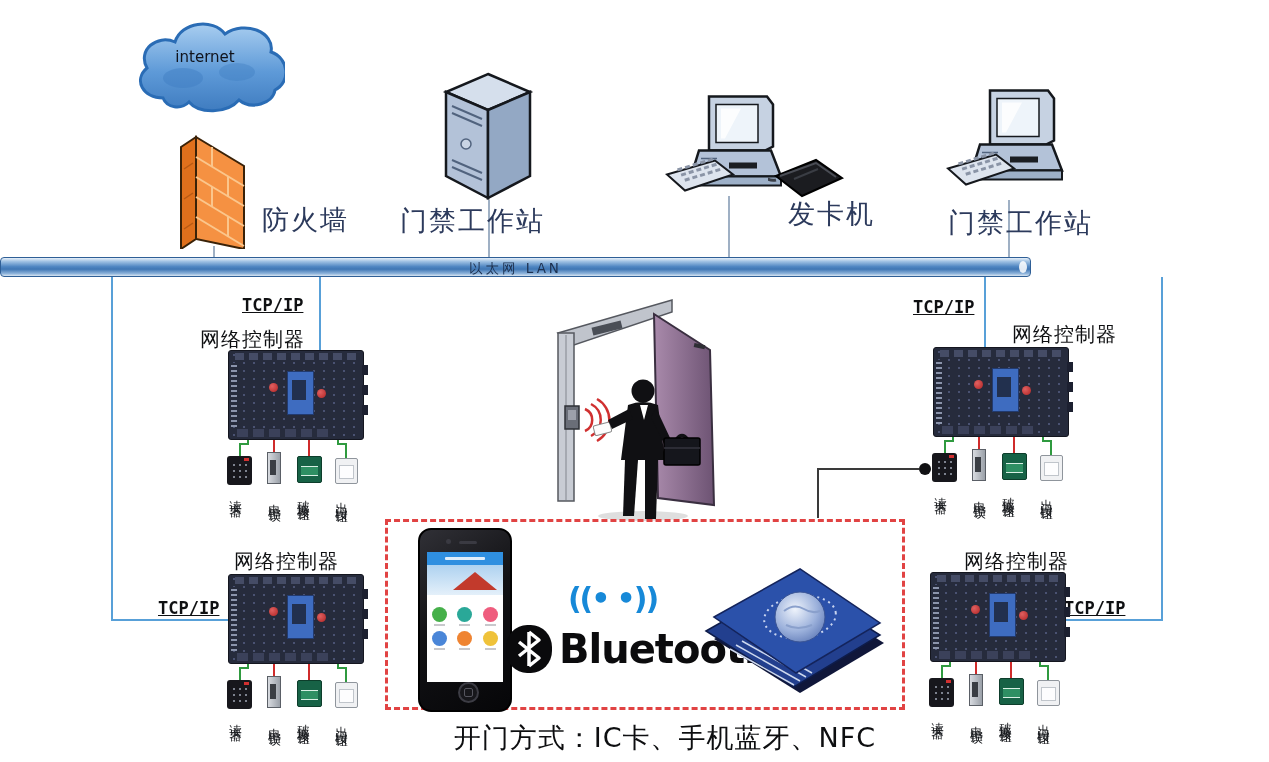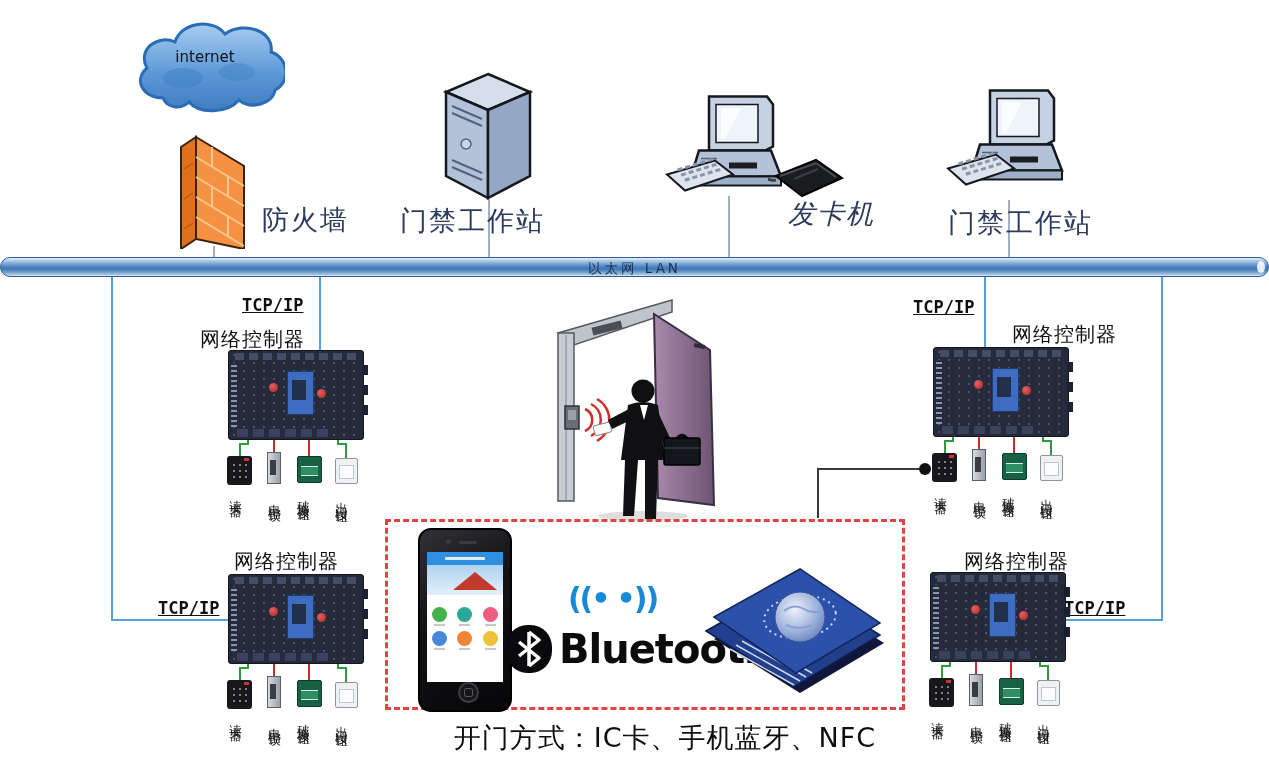--- a/index.html
+++ b/index.html
@@ -12,21 +12,21 @@
   .devlabel{font-size:27px;color:#2c3a5c;letter-spacing:2px;white-space:nowrap;}
   .lan-label{font-size:13.5px;color:#1d3150;letter-spacing:3px;text-align:center;width:100%;top:2px;left:0;}
   .tcp{font-family:"DejaVu Sans Mono","Liberation Mono",monospace;font-weight:bold;font-size:17px;color:#0f1012;white-space:nowrap;text-decoration:underline;}
   .ctrl-name{font-size:20px;color:#0f1012;letter-spacing:1px;white-space:nowrap;}
   .caption{font-size:27px;color:#0d0e10;letter-spacing:1px;text-align:center;white-space:nowrap;}
   .cloud-word{font-size:15px;color:#10131c;text-align:center;}
   .vlabel{position:absolute;writing-mode:vertical-rl;text-orientation:upright;font-size:12.5px;
           letter-spacing:3px;color:#16181c;line-height:1;}
 
   
-  .lan-bar{left:0;top:257px;width:1269px;height:20px;border-radius:10px;
+  .lan-bar{left:0;top:257px;width:1031px;height:20px;border-radius:4px;
     background:linear-gradient(180deg,#e6eff9 0%,#9dc0e2 20%,#4f86c2 48%,#3f76b4 62%,#8cb2da 86%,#d8e5f2 100%);
     border:1.5px solid #2f5f96;box-sizing:border-box;}
   .lan-bar::after{content:"";position:absolute;right:3px;top:3px;width:8px;height:12px;border-radius:50%;
     background:rgba(255,255,255,.85);}
 
   
   .dash-box{left:385px;top:519px;width:520px;height:191px;border:3px dashed #e14343;box-sizing:border-box;}
 
   
   .ctrl-unit{position:absolute;width:190px;height:215px;}
@@ -224,21 +224,21 @@
 
   <svg class="abs" style="left:665px;top:92px;" width="125" height="105" viewBox="-10 0 125 100">
     <use href="#pc"></use>
   </svg>
   <svg class="abs" style="left:768px;top:152px;" width="78" height="52" viewBox="0 0 78 52">
     <path d="M8,28 C0,30 -2,24 -6,26" stroke="#3a3f48" stroke-width="3" fill="none"></path>
     <polygon points="8,24 48,8 74,26 34,44" fill="#1b1c20" stroke="#000" stroke-width="2"></polygon>
     <polyline points="12,24 48,11 68,25" stroke="#4a4d55" stroke-width="2" fill="none"></polyline>
     <line x1="26" y1="27" x2="50" y2="17" stroke="#3a3d44" stroke-width="2"></line>
   </svg>
-  <div class="abs devlabel" style="left:788px;top:196px;font-style:italic;">发卡机</div>
+  <div class="abs devlabel" style="left:788px;top:196px;">发卡机</div>
 
   <svg class="abs" style="left:946px;top:86px;" width="125" height="105" viewBox="-10 0 125 100">
     <use href="#pc"></use>
   </svg>
   <div class="abs devlabel" style="left:948px;top:205px;">门禁工作站</div>
 
   <div class="abs lan-bar">
     <div class="abs lan-label">以太网 LAN</div>
   </div>
 

